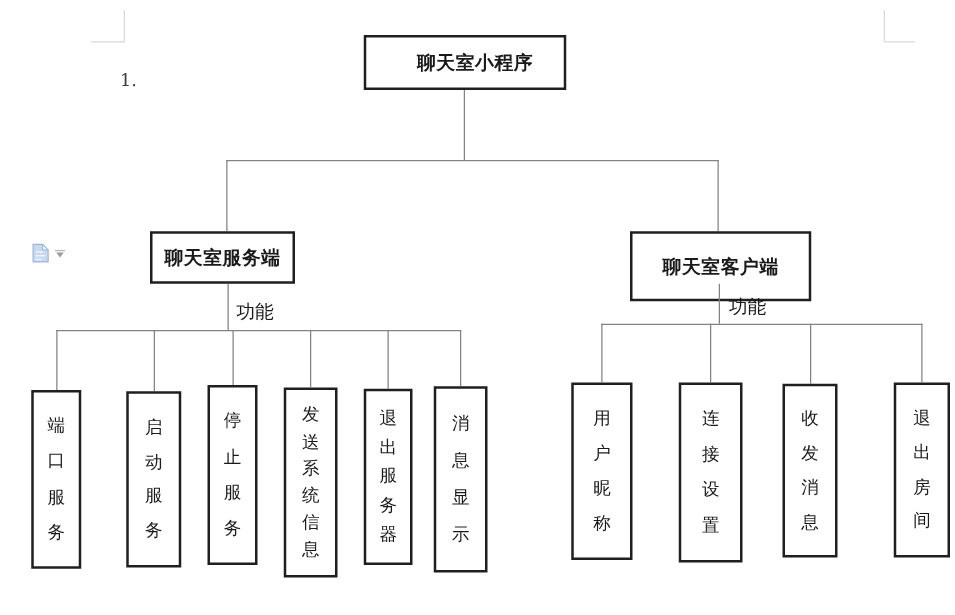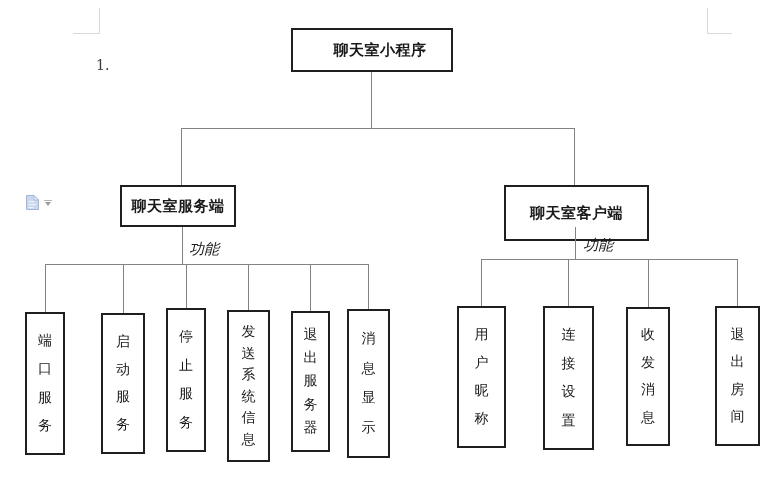--- a/index.html
+++ b/index.html
@@ -52,21 +52,20 @@
   .vtext {
     display: flex; flex-direction: column;
     justify-content: space-evenly; align-items: center;
     height: 100%; width: 100%;
     padding: 8px 0; box-sizing: border-box;
   }
 
   .fn-label {
     position: absolute; font-size: 15px; color: #1a1a1a;
     font-family: "DejaVu Serif", "Liberation Serif", serif;
-    font-style: italic;
   }
 </style>
 </head>
 <body>
 
 <div class="page">
 
   <div class="mark vline" style="left:99px;top:8px;height:25px;"></div>
   <div class="mark hline" style="left:73px;top:33px;width:27px;"></div>
   <div class="mark vline" style="left:707px;top:8px;height:25px;"></div>

